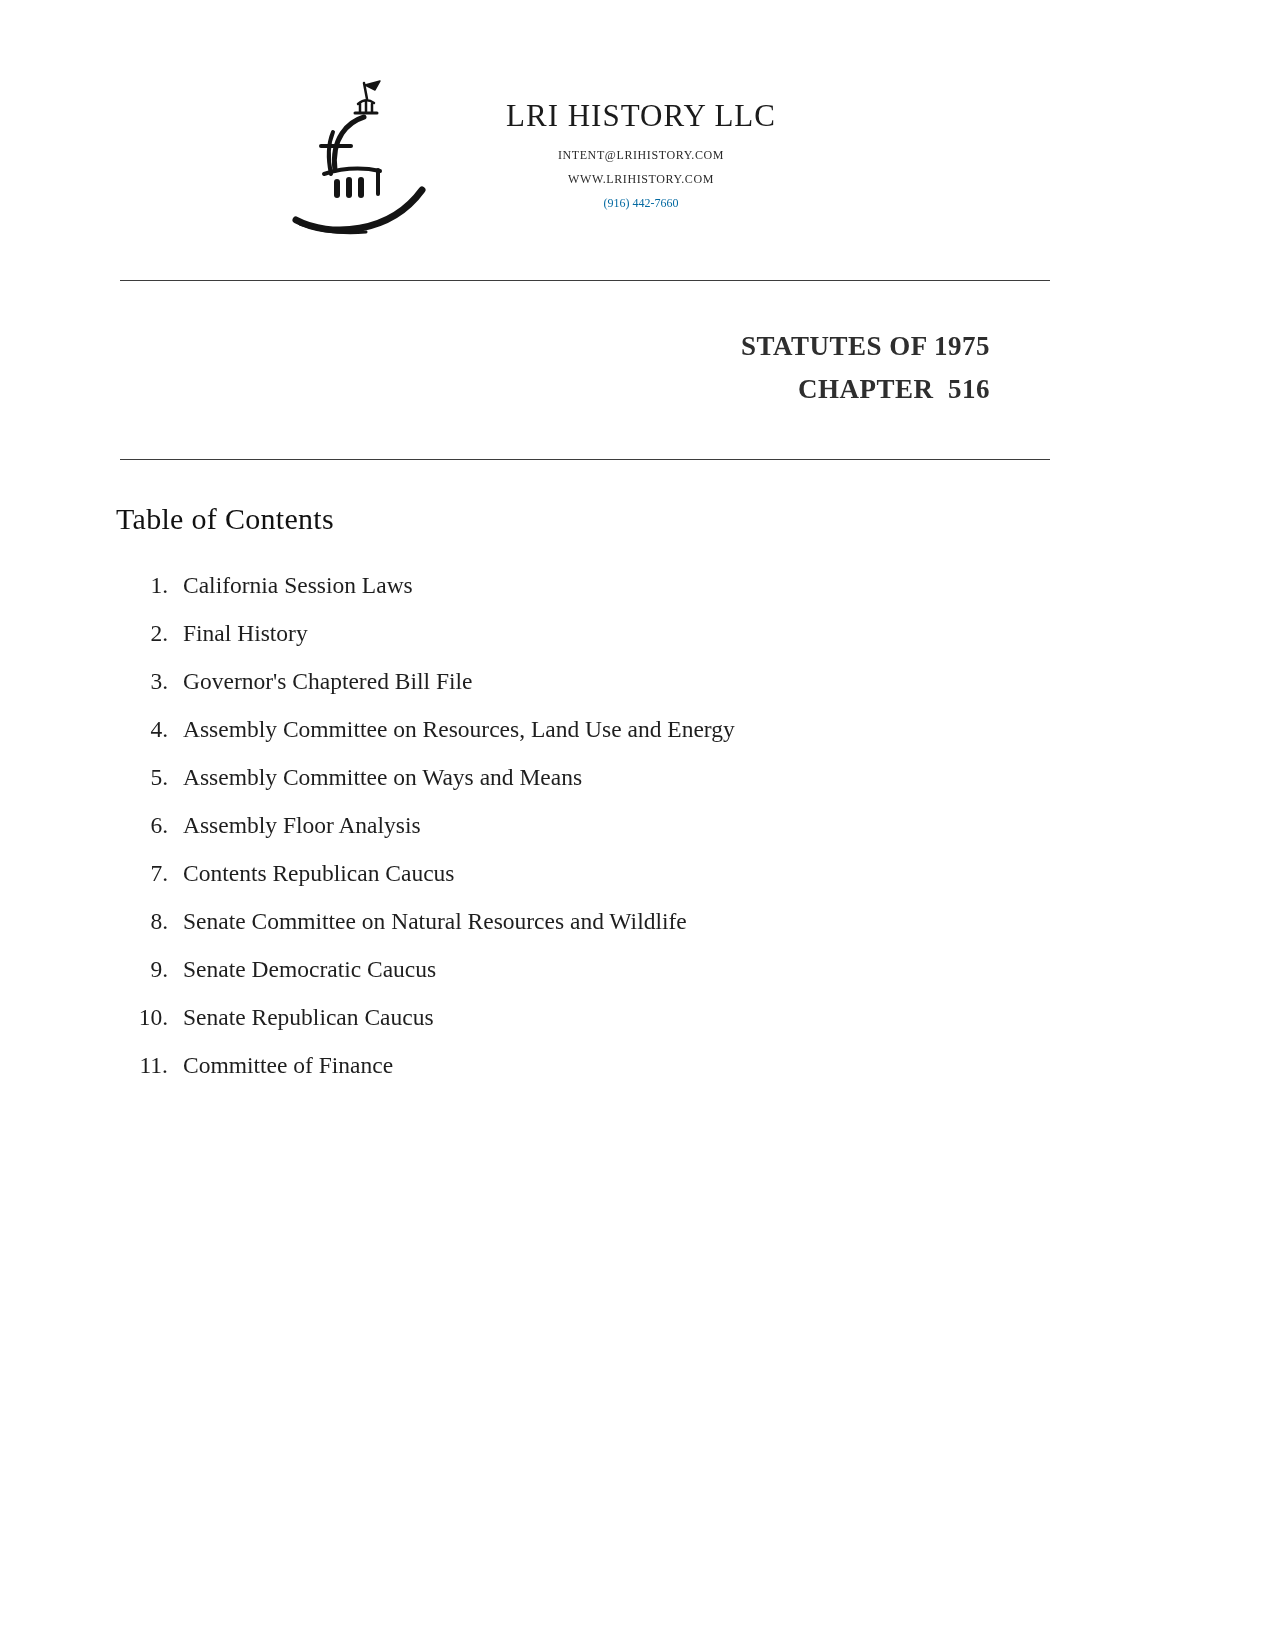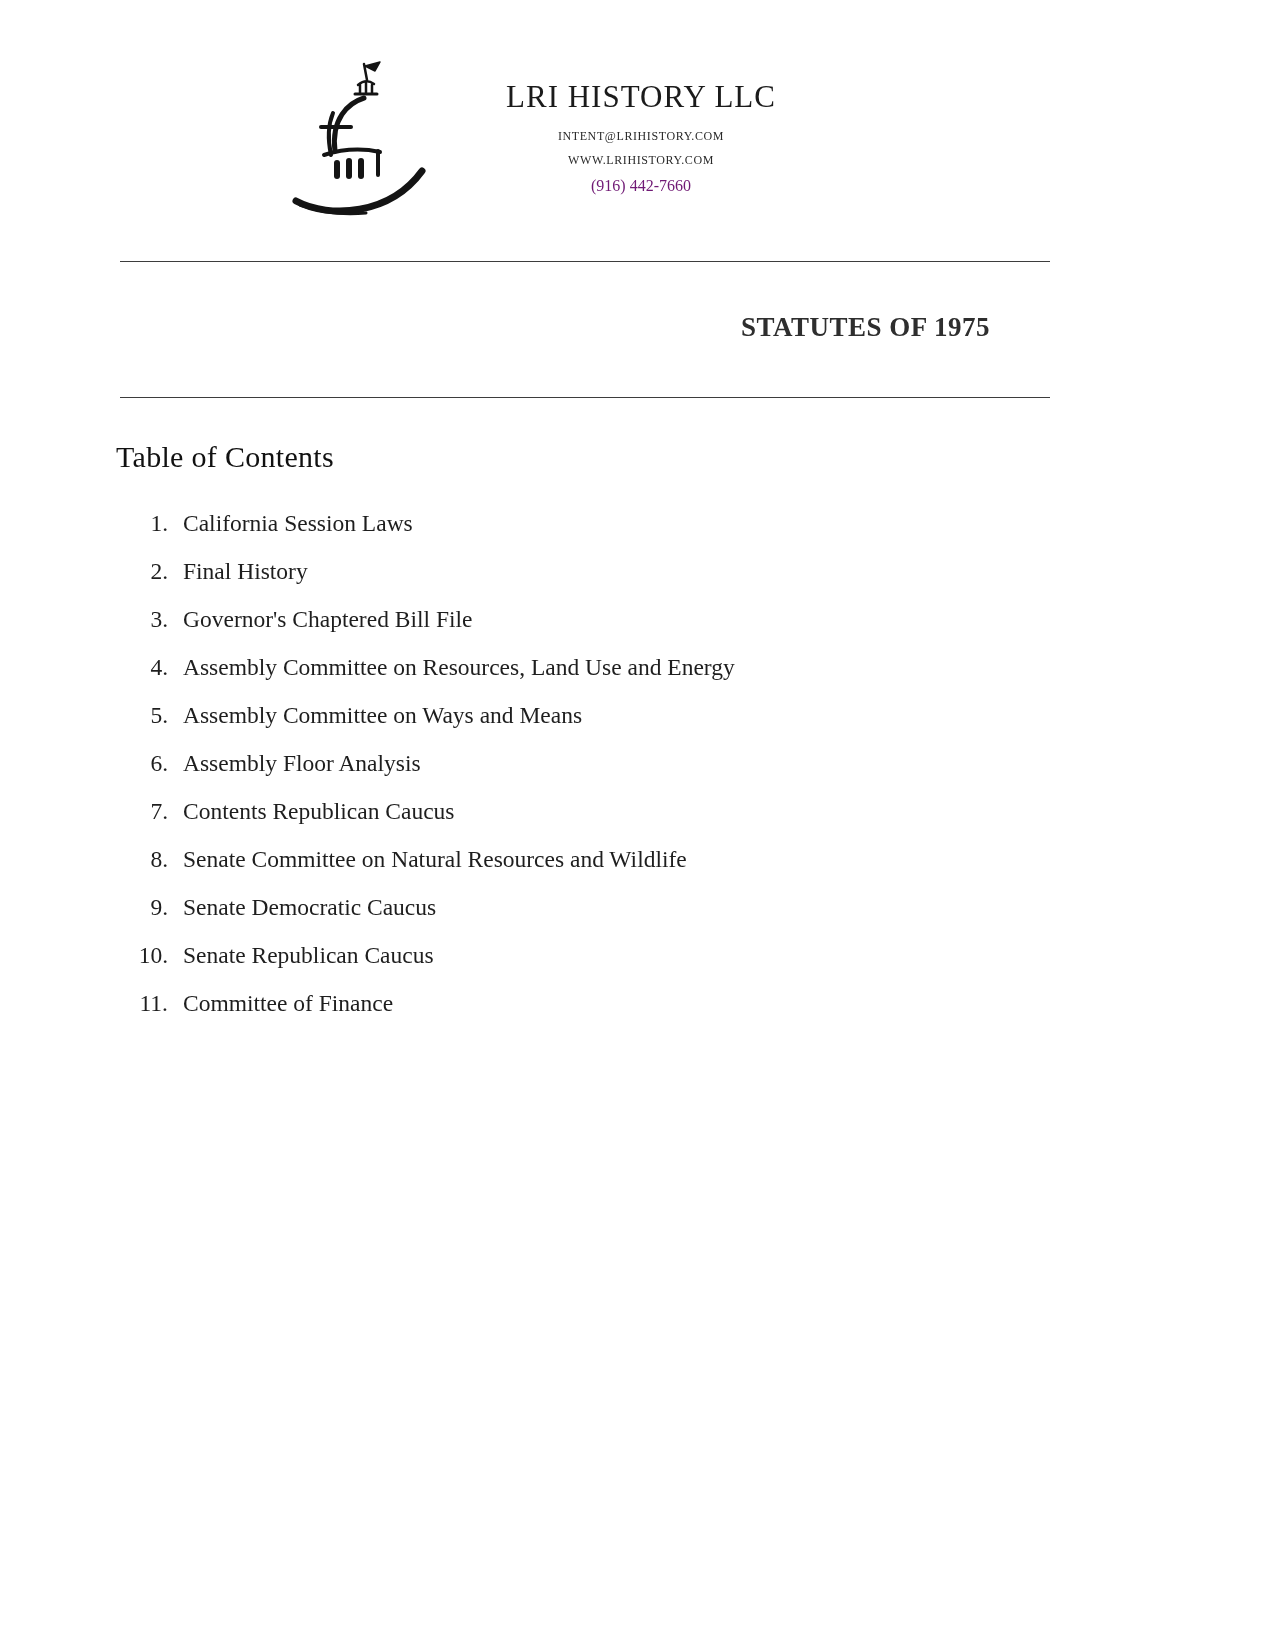--- a/index.html
+++ b/index.html
@@ -14,21 +14,21 @@
     background: #ffffff;
     font-family: "Liberation Serif", "DejaVu Serif", serif;
     color: #1c1c1c;
     overflow: hidden;
   }
 
   
   .header {
     display: flex;
     align-items: flex-start;
-    padding-top: 61px;
+    padding-top: 80px;
     padding-left: 288px;
   }
   .logo-wrap {
     width: 150px;
     height: 160px;
     flex: 0 0 auto;
   }
   .org-block {
     margin-left: 38px;
     margin-top: 18px;
@@ -43,22 +43,22 @@
     white-space: nowrap;
   }
   .org-line {
     font-size: 12px;
     letter-spacing: 0.6px;
     color: #2a2a2a;
     margin-bottom: 9px;
     white-space: nowrap;
   }
   .org-phone {
-    font-size: 16px;
-    color: #701a75;
+    font-size: 12px;
+    color: #0369a1;
     white-space: nowrap;
   }
 
   
   .rule {
     border: none;
     border-top: 1.5px solid #3d3d3d;
     margin: 0;
     margin-left: 120px;
     width: 930px;
@@ -156,20 +156,21 @@
       <div class="org-line">INTENT@LRIHISTORY.COM</div>
       <div class="org-line">WWW.LRIHISTORY.COM</div>
       <div class="org-phone">(916) 442-7660</div>
     </div>
   </div>
 
   <hr class="rule rule-1">
 
   <div class="statute-block">
     <div class="statute-line">STATUTES OF 1975</div>
+    <div class="statute-line">CHAPTER  516</div>
   </div>
 
   <hr class="rule rule-2">
 
   <h2 class="toc-title">Table of Contents</h2>
 
   <ol class="toc-list">
     <li class="toc-item">
       <span class="toc-num">1.</span>
       <span class="toc-text">California Session Laws</span>

